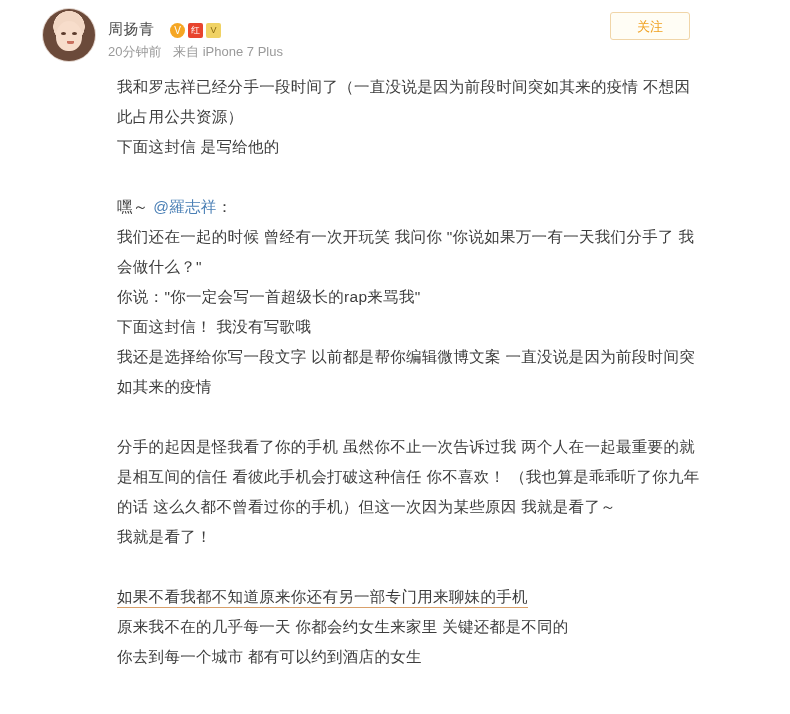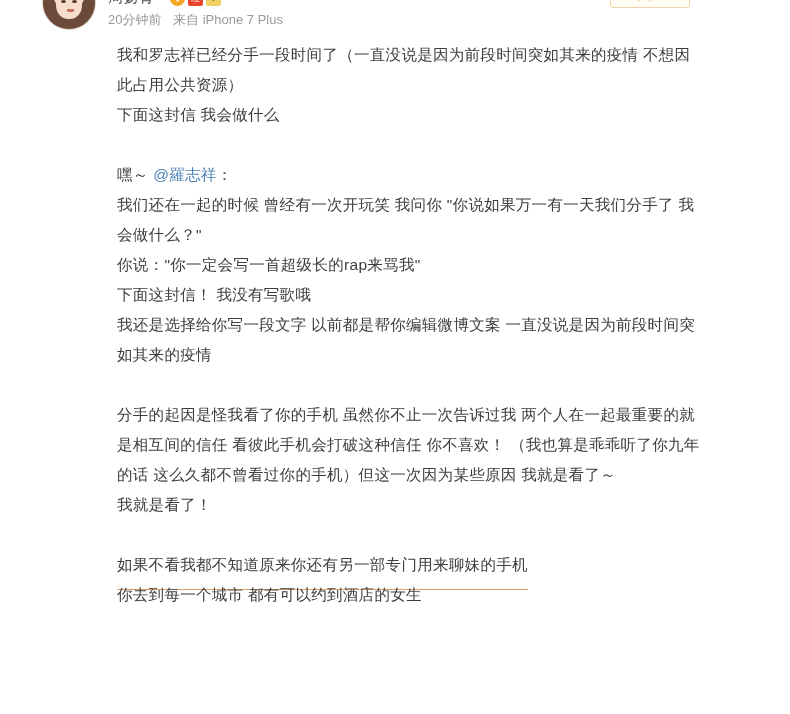--- a/index.html
+++ b/index.html
@@ -18,20 +18,21 @@
   .post {
     position: relative;
     width: 790px;
     height: 714px;
     background: #ffffff;
     box-sizing: border-box;
   }
   .header {
     position: relative;
     height: 44px;
+    margin-top: 32px;
   }
   .avatar {
     position: absolute;
     left: 42px;
     top: -24px;
     width: 52px;
     height: 52px;
     border-radius: 50%;
     overflow: hidden;
     background: #e8c9b8;
@@ -148,21 +149,21 @@
     margin: 0 14px 0 0;
   }
   .spacer {
     height: 30px;
   }
   .mention {
     color: #4a7fb5;
   }
   .underlined {
     border-bottom: 1.5px solid #d9a06a;
-    padding-bottom: 16px;
+    padding-bottom: 2px;
   }
   .scrollbar {
     position: absolute;
     right: 2px;
     top: 0;
     width: 4px;
     height: 714px;
     background: transparent;
   }
 </style>
@@ -191,29 +192,30 @@
     <div class="meta">
       <span>20分钟前</span>
       <span class="source" style="margin-left:8px">来自 iPhone 7 Plus</span>
     </div>
 
     <div class="follow-btn">关注</div>
   </div>
 
   <div class="content">
     <p class="para">我和罗志祥已经分手一段时间了（一直没说是因为前段时间突如其来的疫情 不想因此占用公共资源）</p>
-    <p class="para">下面这封信 我会做什么</p>
+    <p class="para">下面这封信 是写给他的</p>
     <div class="spacer"></div>
     <p class="para"><span>嘿～ </span><span class="mention">@羅志祥</span><span>：</span></p>
     <p class="para">我们还在一起的时候 曾经有一次开玩笑 我问你 "你说如果万一有一天我们分手了 我会做什么？"</p>
     <p class="para">你说："你一定会写一首超级长的rap来骂我"</p>
     <p class="para">下面这封信！ 我没有写歌哦</p>
     <p class="para">我还是选择给你写一段文字 以前都是帮你编辑微博文案 一直没说是因为前段时间突如其来的疫情</p>
     <div class="spacer"></div>
     <p class="para">分手的起因是怪我看了你的手机 虽然你不止一次告诉过我 两个人在一起最重要的就是相互间的信任 看彼此手机会打破这种信任 你不喜欢！ （我也算是乖乖听了你九年的话 这么久都不曾看过你的手机）但这一次因为某些原因 我就是看了～</p>
     <p class="para">我就是看了！</p>
     <div class="spacer"></div>
     <p class="para"><span class="underlined">如果不看我都不知道原来你还有另一部专门用来聊妹的手机</span></p>
+    <p class="para">原来我不在的几乎每一天 你都会约女生来家里 关键还都是不同的</p>
     <p class="para">你去到每一个城市 都有可以约到酒店的女生</p>
   </div>
 
   <div class="scrollbar"></div>
 </div>
 
 </body></html>

